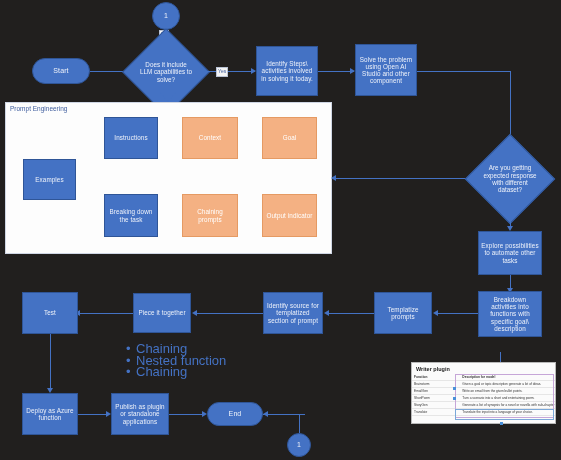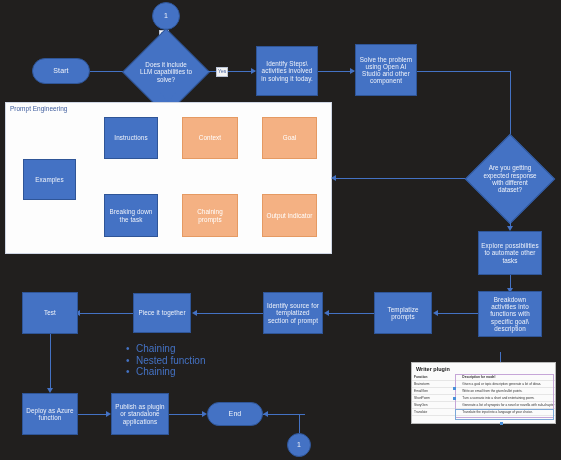--- a/index.html
+++ b/index.html
@@ -33,21 +33,21 @@
   .ar{border-top:3px solid transparent;border-bottom:3px solid transparent;
       border-left:5px solid #4472C4;}
   .al{border-top:3px solid transparent;border-bottom:3px solid transparent;
       border-right:5px solid #4472C4;}
   .ad{border-left:3px solid transparent;border-right:3px solid transparent;
       border-top:5px solid #4472C4;}
 
   .edgelabel{position:absolute;background:#f4f4f4;border:1px solid #b9c2d4;
       color:#3c5a9a;font-size:5px;padding:0 1px;line-height:7px;height:8px;}
 
-  .bullets{position:absolute;color:#4472C4;font-size:10px;line-height:11.5px;}
+  .bullets{position:absolute;color:#4472C4;font-size:13px;line-height:11.5px;}
   .bullets div{white-space:nowrap;}
   .bullets .dot{display:inline-block;width:10px;}
 
   .plugin{position:absolute;background:#fbfbfb;border:1px solid #b9b9b9;
       box-sizing:border-box;overflow:hidden;}
   .plugin-title{font-size:5.5px;font-weight:bold;color:#222;padding:3px 4px 2px 4px;}
   .ptable{width:100%;border-collapse:collapse;table-layout:fixed;}
   .ptable th,.ptable td{font-size:3.2px;color:#333;text-align:left;
       padding:1px 2px;line-height:1.25;overflow:hidden;white-space:nowrap;}
   .ptable th{font-weight:bold;}

